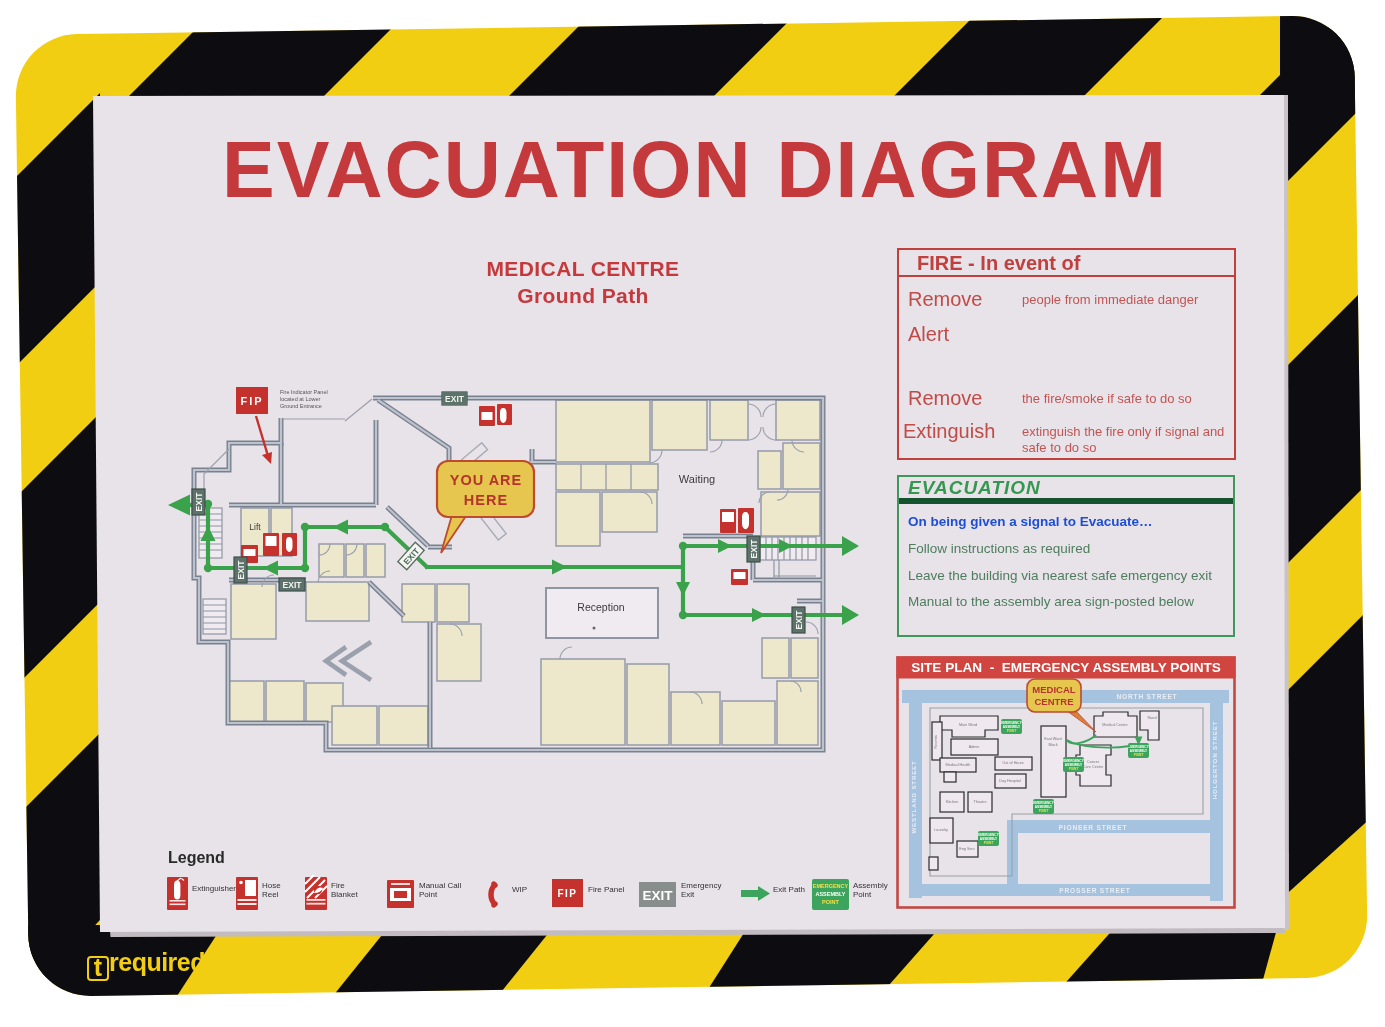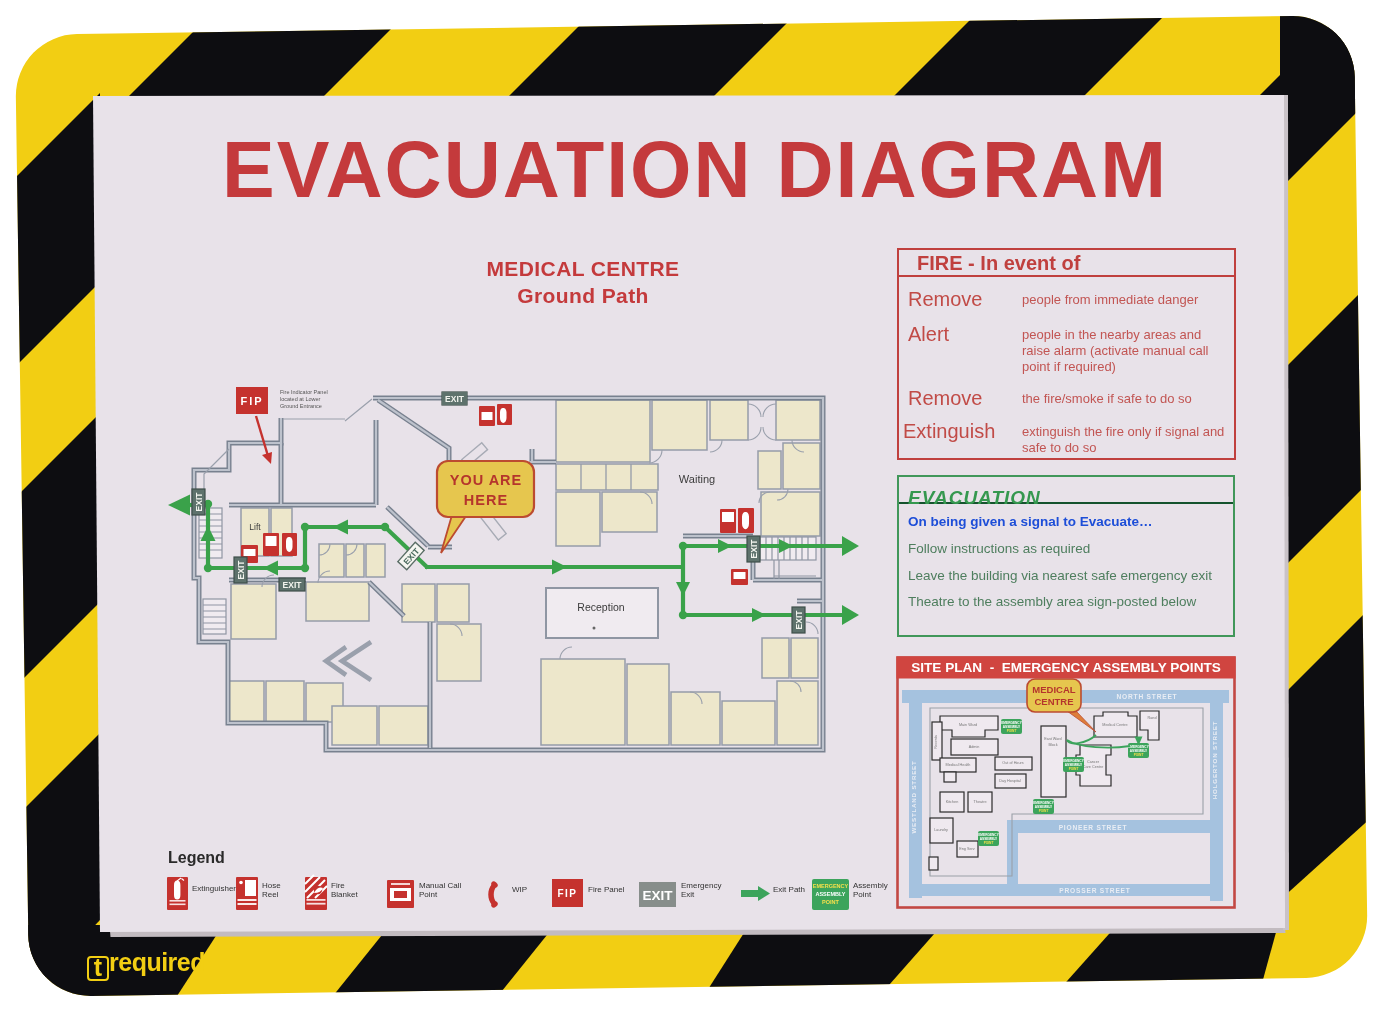--- a/index.html
+++ b/index.html
@@ -50,39 +50,38 @@
 <div class="abs" style="left:433px;top:284px;width:300px;text-align:center;font-size:21px;font-weight:bold;color:#C43A3C;letter-spacing:0.4px;">Ground Path</div>
 
 <div class="abs" style="left:897px;top:248px;width:335px;height:208px;border:2px solid #C0403E;"></div>
 
 <div class="abs" style="left:899px;top:250px;width:335px;height:27px;border-bottom:2px solid #C0403E;font-size:20px;font-weight:bold;color:#C0403E;padding-left:18px;box-sizing:border-box;padding-top:2px;">FIRE - In event of</div>
 
 <div class="abs" style="left:908px;top:288px;font-size:20px;color:#C14B47;">Remove</div>
 <div class="abs" style="left:1022px;top:292px;font-size:13px;color:#C25553;">people from immediate danger</div>
 
 <div class="abs" style="left:908px;top:323px;font-size:20px;color:#C14B47;">Alert</div>
-<div class="abs" style="left:1022px;top:327px;width:210px;font-size:13px;line-height:16px;color:#C25553;">people in the nearby areas and raise alarm (activate manual call point if required)</div>
 
 <div class="abs" style="left:908px;top:387px;font-size:20px;color:#C14B47;">Remove</div>
 <div class="abs" style="left:1022px;top:391px;font-size:13px;color:#C25553;">the fire/smoke if safe to do so</div>
 
 <div class="abs" style="left:903px;top:420px;font-size:20px;color:#C14B47;">Extinguish</div>
 <div class="abs" style="left:1022px;top:424px;width:207px;font-size:13px;line-height:16px;color:#C25553;">extinguish the fire only if signal and safe to do so</div>
 
 <div class="abs" style="left:897px;top:475px;width:334px;height:158px;border:2px solid #41975A;"></div>
 
-<div class="abs" style="left:899px;top:477px;width:334px;height:27px;border-bottom:2px solid #14532d;font-size:19px;font-weight:bold;font-style:italic;color:#35984F;padding-left:9px;box-sizing:border-box;padding-top:10px;letter-spacing:1px;">EVACUATION</div>
+<div class="abs" style="left:899px;top:477px;width:334px;height:27px;border-bottom:6px solid #14532d;font-size:19px;font-weight:bold;font-style:italic;color:#35984F;padding-left:9px;box-sizing:border-box;padding-top:0;letter-spacing:1px;">EVACUATION</div>
 
 <div class="abs" style="left:908px;top:514px;font-size:13.5px;font-weight:bold;color:#1d4ed8;">On being given a signal to Evacuate…</div>
 
 <div class="abs" style="left:908px;top:541px;font-size:13.5px;color:#4E7E5E;">Follow instructions as required</div>
 
 <div class="abs" style="left:908px;top:568px;font-size:13.5px;color:#4E7E5E;">Leave the building via nearest safe emergency exit</div>
 
-<div class="abs" style="left:908px;top:594px;font-size:13.5px;color:#4E7E5E;">Theatre to the assembly area sign-posted below</div>
+<div class="abs" style="left:908px;top:594px;font-size:13.5px;color:#4E7E5E;">Manual to the assembly area sign-posted below</div>
 
 <svg class="abs" style="left:150px;top:380px" width="730" height="420" viewBox="150 380 730 420">
   <defs>
 
     <g id="walls">
       <path d="M373 398 H823 V750 H326 V723 H228 V642 H199 V578 H194 V470 H229 V443 H281 V418"></path>
       <path d="M378 400 L449 448 V462"></path>
       <path d="M229 505 H376 M376 505 V420 M387 507 L428 546 M428 547 H452 M281 443 V505"></path>
       <path d="M229 580 H306 M369 582 L404 616"></path>
       <path d="M683 536 H753"></path>

